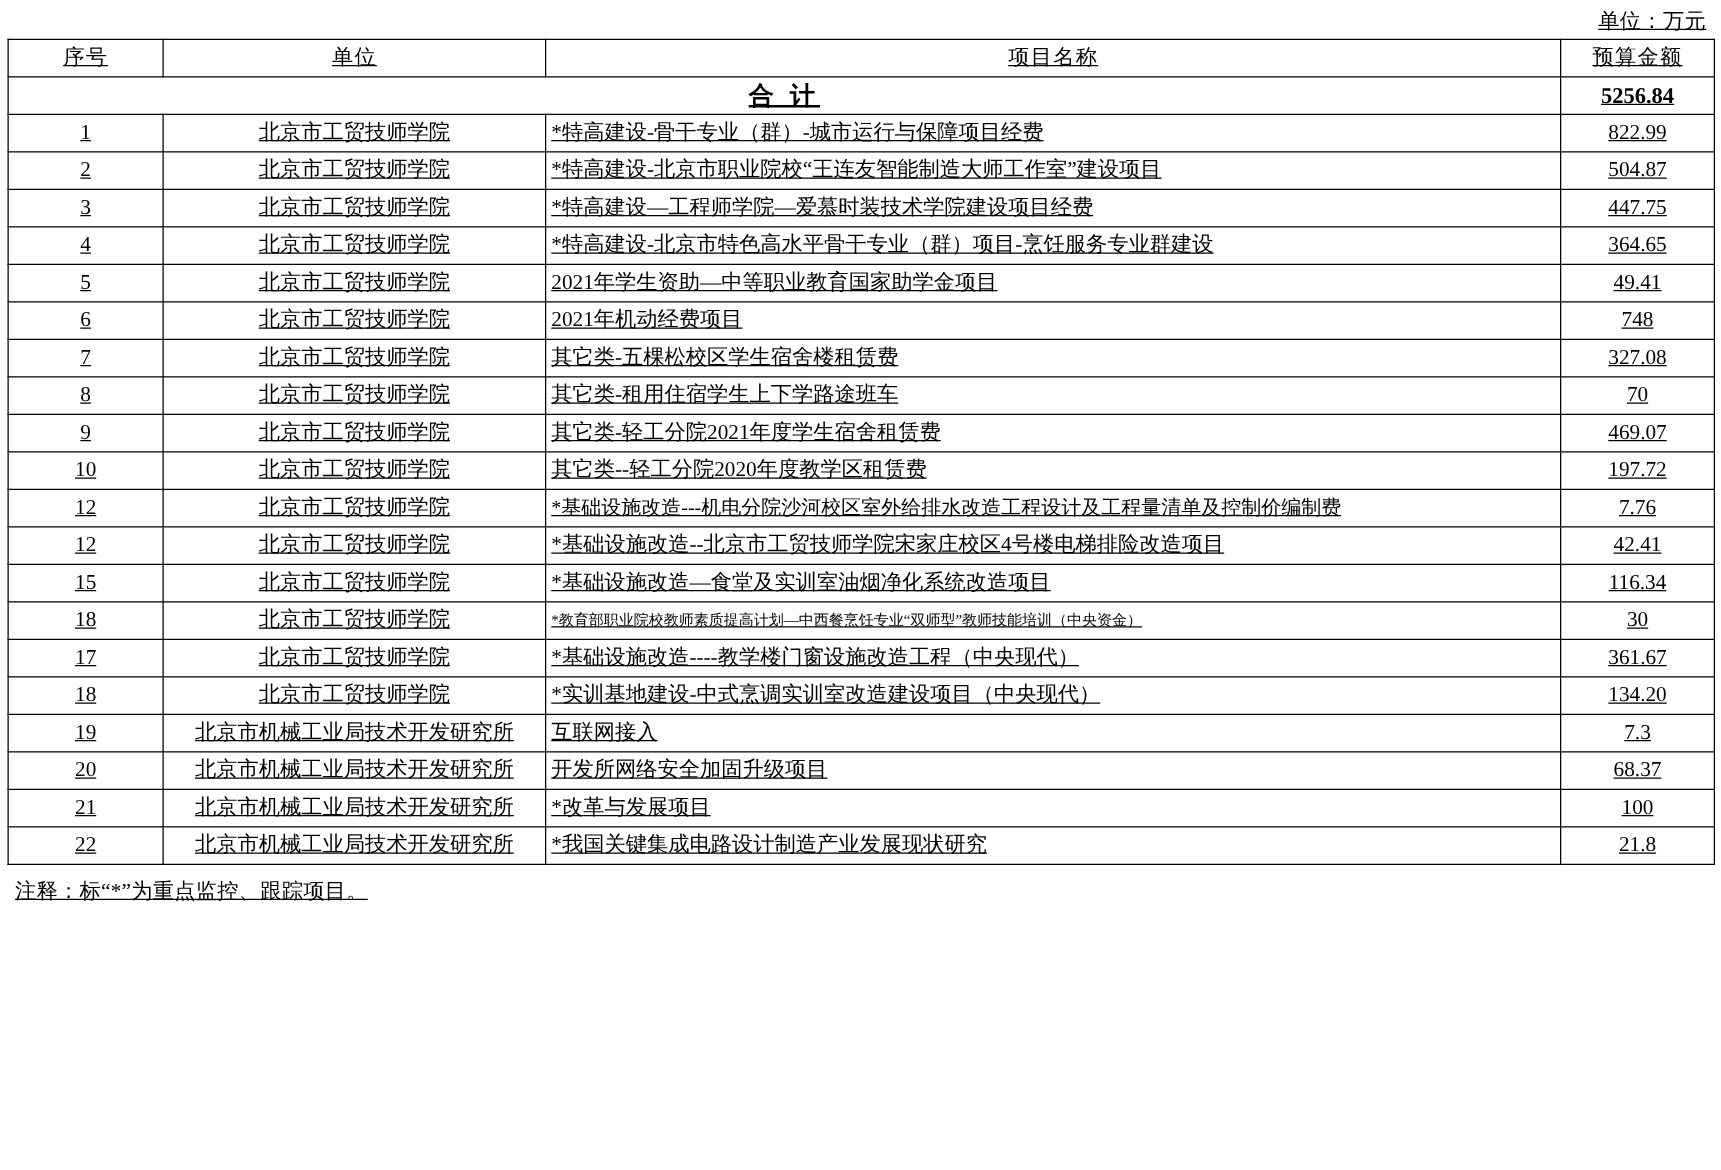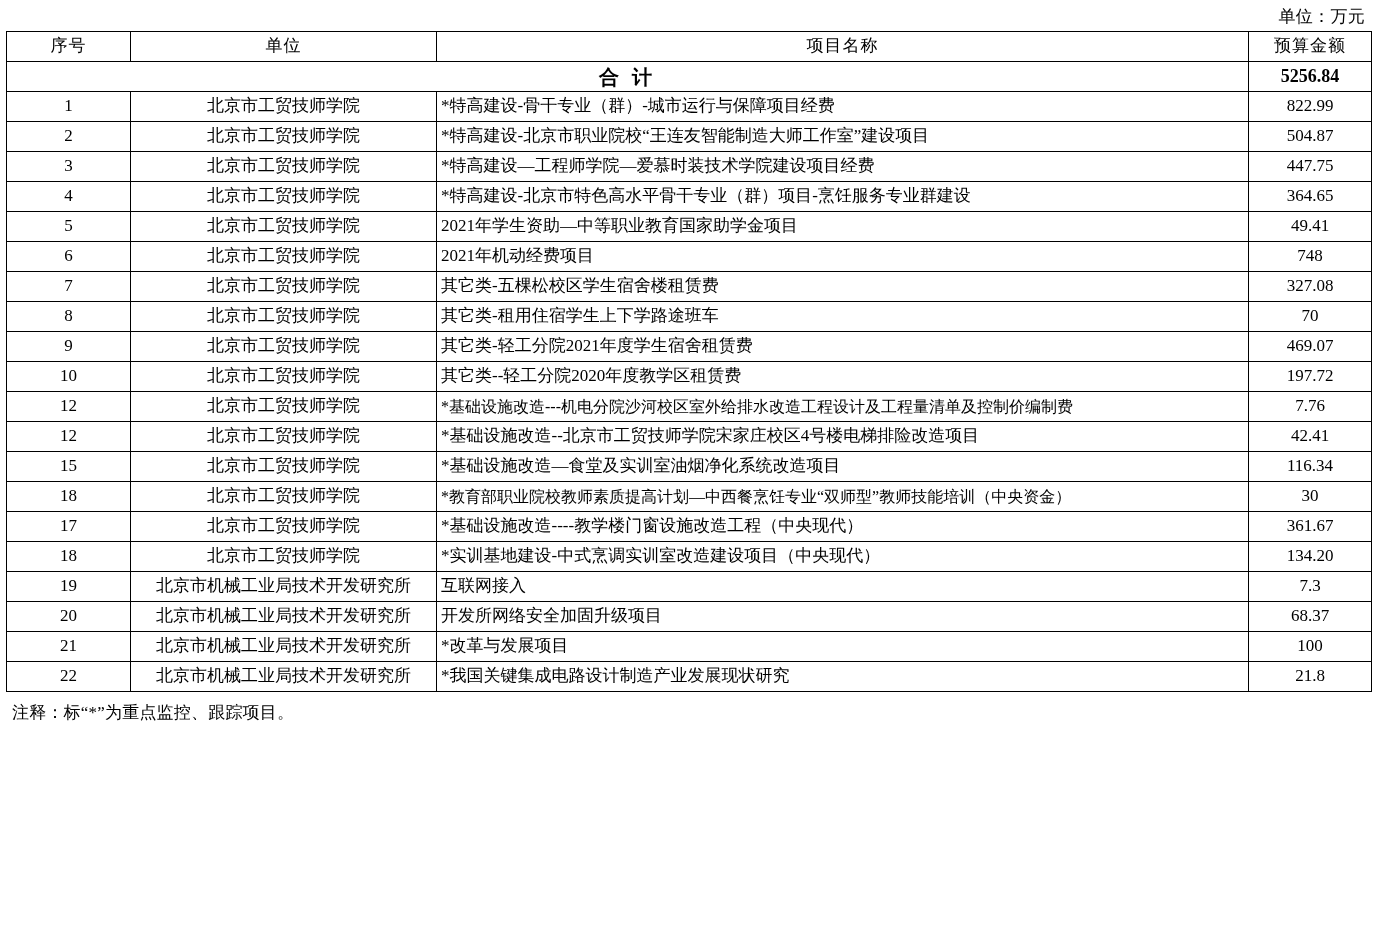--- a/index.html
+++ b/index.html
@@ -13,20 +13,21 @@
     font-family: "Liberation Serif", "DejaVu Serif", serif;
     color: #000000;
     -webkit-font-smoothing: antialiased;
   }
   .page {
     position: relative;
     width: 1377px;
     height: 936px;
     box-sizing: border-box;
     padding: 0 6px;
+    text-decoration: underline;
   }
   .unit-line {
     text-align: right;
     font-size: 17px;
     line-height: 1;
     padding: 8px 6px 6px 0;
     letter-spacing: 0.3px;
   }
   table.budget {
     width: 100%;
@@ -180,21 +181,21 @@
         </tr>
         <tr>
           <td class="seq">15</td>
           <td class="unit">北京市工贸技师学院</td>
           <td class="name">*基础设施改造—食堂及实训室油烟净化系统改造项目</td>
           <td class="amt">116.34</td>
         </tr>
         <tr>
           <td class="seq">18</td>
           <td class="unit">北京市工贸技师学院</td>
-          <td class="name" style="font-size: 16px;">*教育部职业院校教师素质提高计划—中西餐烹饪专业“双师型”教师技能培训（中央资金）</td>
+          <td class="name" style="font-size: 12px;">*教育部职业院校教师素质提高计划—中西餐烹饪专业“双师型”教师技能培训（中央资金）</td>
           <td class="amt">30</td>
         </tr>
         <tr>
           <td class="seq">17</td>
           <td class="unit">北京市工贸技师学院</td>
           <td class="name">*基础设施改造----教学楼门窗设施改造工程（中央现代）</td>
           <td class="amt">361.67</td>
         </tr>
         <tr>
           <td class="seq">18</td>

